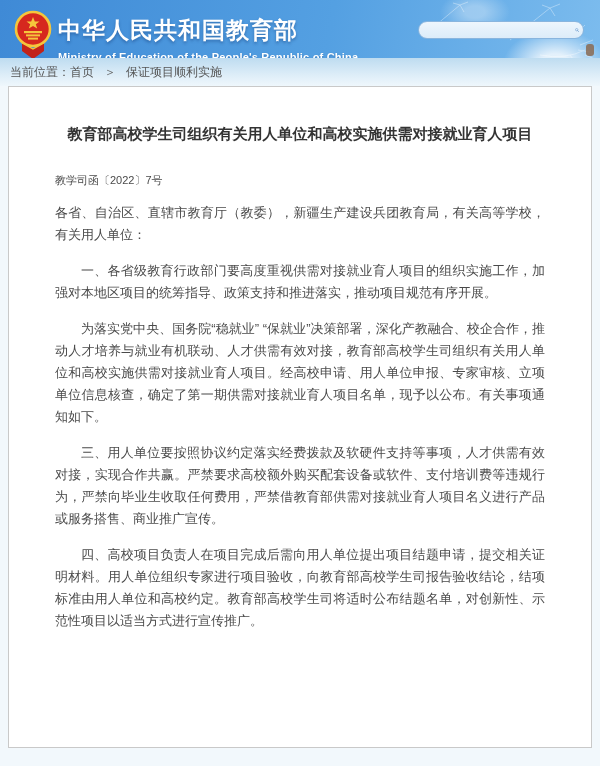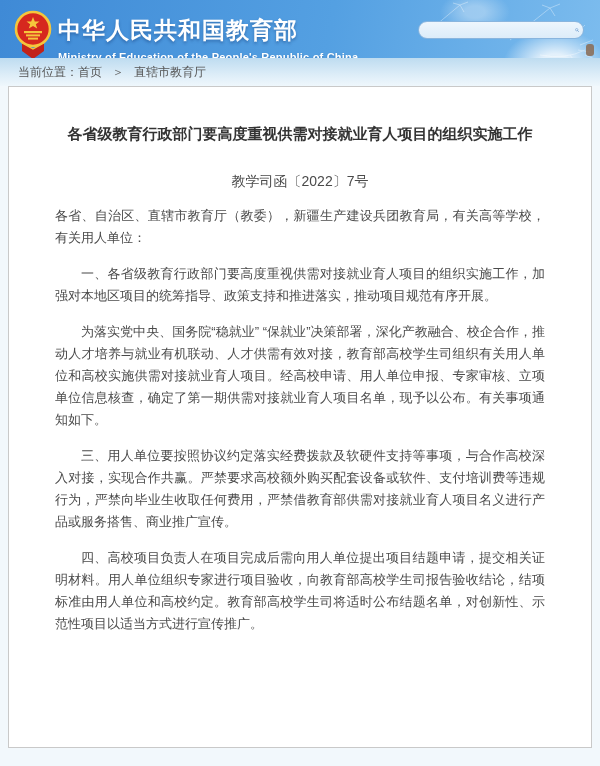--- a/index.html
+++ b/index.html
@@ -92,21 +92,21 @@
   }
 
   
   .breadcrumb-bar {
     height: 28px;
     background: linear-gradient(180deg, #bedcf0 0%, #ddedf8 60%, #eff7fc 100%);
     font-size: 12px;
     color: #555;
     display: flex;
     align-items: center;
-    padding-left: 18px;
+    padding-left: 10px;
     white-space: nowrap;
   }
   .breadcrumb-bar a {
     color: #555;
     text-decoration: none;
     cursor: pointer;
   }
   .crumb-sep { margin: 0 10px; color: #666; }
 
   
@@ -118,22 +118,22 @@
     padding: 36px 46px 26px 46px;
   }
   .doc-title {
     text-align: center;
     font-size: 15px;
     font-weight: bold;
     color: #333;
     line-height: 22px;
   }
   .doc-number {
-    text-align: center;
-    font-size: 14px;
+    text-align: left;
+    font-size: 11px;
     color: #4a4a4a;
     margin-top: 28px;
   }
   .doc-body p {
     font-size: 13px;
     color: #4a4a4a;
     line-height: 22px;
     text-align: justify;
     margin-top: 14px;
   }
@@ -177,28 +177,28 @@
       <line x1="9.2" y1="9.2" x2="13" y2="13" stroke="#4d85c3" stroke-width="1.8" stroke-linecap="round"></line>
     </svg>
   </div>
   <div class="dandelion-dot"></div>
 </div>
 
 <div class="breadcrumb-bar">
   <span>当前位置：</span>
   <a>首页</a>
   <span class="crumb-sep">＞</span>
-  <a>直辖市教育厅</a>
+  <a>保证项目顺利实施</a>
 </div>
 
 <div class="content-box">
-  <div class="doc-title">各省级教育行政部门要高度重视供需对接就业育人项目的组织实施工作</div>
+  <div class="doc-title">教育部高校学生司组织有关用人单位和高校实施供需对接就业育人项目</div>
   <div class="doc-number">教学司函〔2022〕7号</div>
 
   <div class="doc-body">
     <p class="salutation">各省、自治区、直辖市教育厅（教委），新疆生产建设兵团教育局，有关高等学校，有关用人单位：</p>
     <p class="indent">一、各省级教育行政部门要高度重视供需对接就业育人项目的组织实施工作，加强对本地区项目的统筹指导、政策支持和推进落实，推动项目规范有序开展。</p>
     <p class="indent">为落实党中央、国务院“稳就业” “保就业”决策部署，深化产教融合、校企合作，推动人才培养与就业有机联动、人才供需有效对接，教育部高校学生司组织有关用人单位和高校实施供需对接就业育人项目。经高校申请、用人单位申报、专家审核、立项单位信息核查，确定了第一期供需对接就业育人项目名单，现予以公布。有关事项通知如下。</p>
-    <p class="indent">三、用人单位要按照协议约定落实经费拨款及软硬件支持等事项，与合作高校深入对接，实现合作共赢。严禁要求高校额外购买配套设备或软件、支付培训费等违规行为，严禁向毕业生收取任何费用，严禁借教育部供需对接就业育人项目名义进行产品或服务搭售、商业推广宣传。</p>
+    <p class="indent">三、用人单位要按照协议约定落实经费拨款及软硬件支持等事项，人才供需有效对接，实现合作共赢。严禁要求高校额外购买配套设备或软件、支付培训费等违规行为，严禁向毕业生收取任何费用，严禁借教育部供需对接就业育人项目名义进行产品或服务搭售、商业推广宣传。</p>
     <p class="indent">四、高校项目负责人在项目完成后需向用人单位提出项目结题申请，提交相关证明材料。用人单位组织专家进行项目验收，向教育部高校学生司报告验收结论，结项标准由用人单位和高校约定。教育部高校学生司将适时公布结题名单，对创新性、示范性项目以适当方式进行宣传推广。</p>
   </div>
 
 </div>
 
 </body></html>

